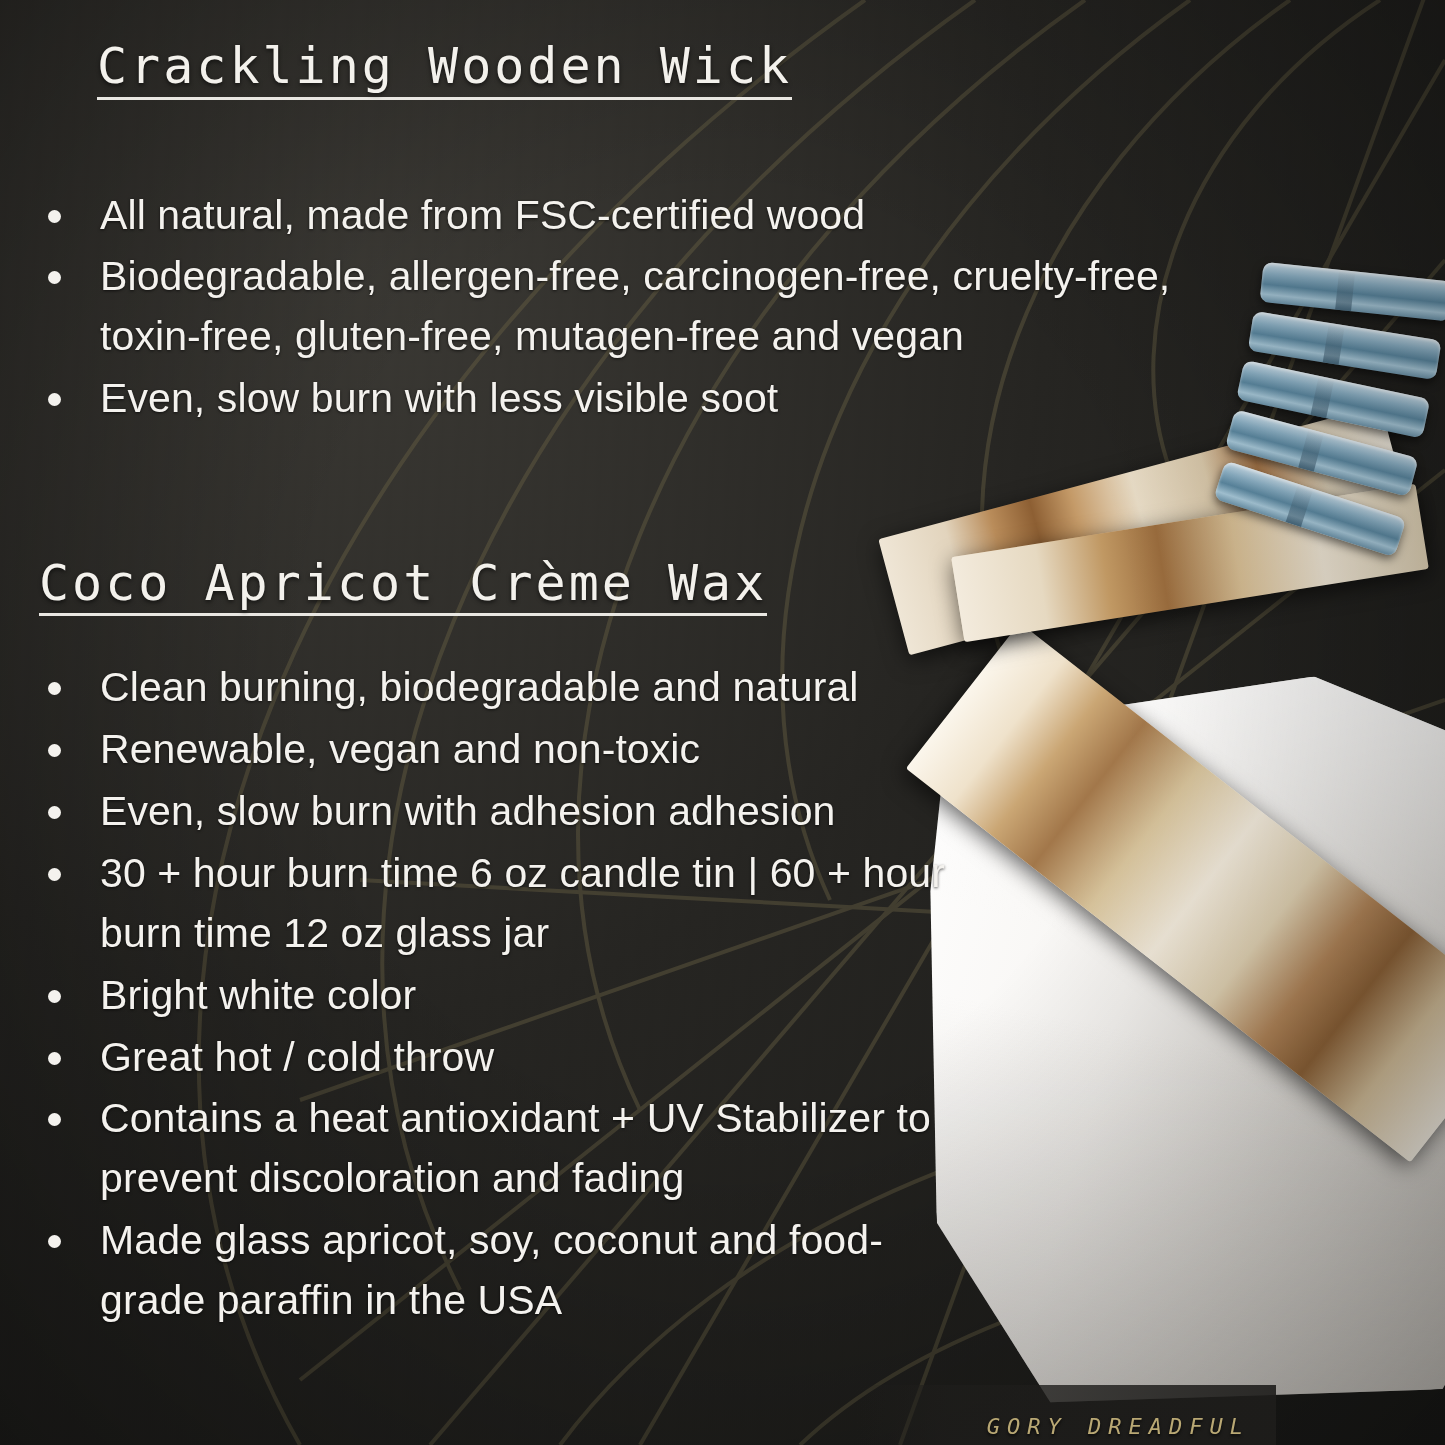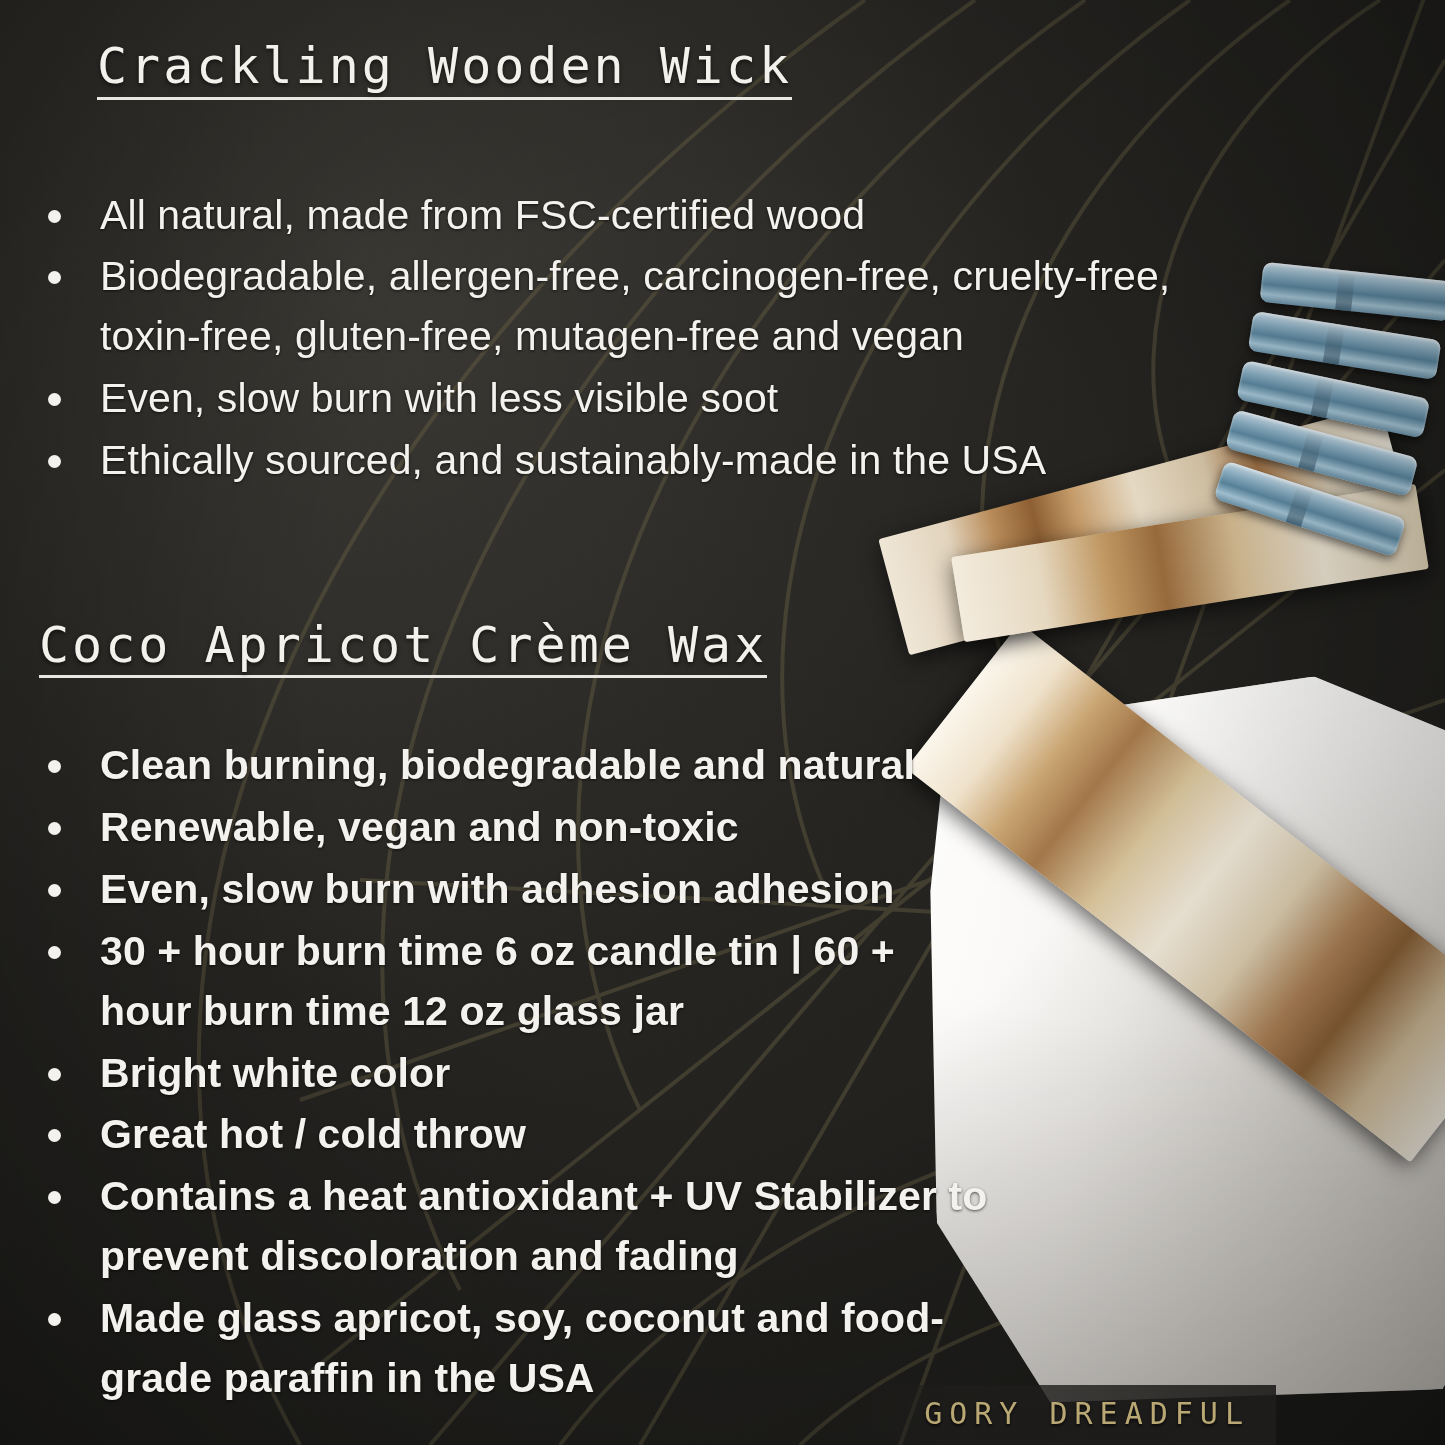--- a/index.html
+++ b/index.html
@@ -91,31 +91,32 @@
     position: absolute;
     left: 48px;
     top: 24px;
     width: 13px;
     height: 13px;
     border-radius: 50%;
     background: #f4f2ee;
   }
 
   #wick-list { margin-top: 86px; }
-  #wax-list { margin-top: 58px; font-weight: bold; }
+  #wax-list { margin-top: 42px; }
 
   .brand {
     position: absolute;
     right: 26px;
-    bottom: 14px;
+    bottom: 6px;
     font-family: "DejaVu Sans Mono", "Liberation Mono", monospace;
-    font-size: 30px;
+    font-size: 22px;
     letter-spacing: 7px;
     color: #b9a874;
     text-shadow: 0 2px 3px rgba(0,0,0,0.7);
+    font-style: italic;
   }
 
   
   .photo-layer {
     position: absolute;
     inset: 0;
     pointer-events: none;
   }
 
   .wax-block {
@@ -266,21 +267,20 @@
   <div class="content">
 
     <div class="heading-wrap" id="section-wick-heading-wrap">
       <div class="section-heading">Crackling Wooden Wick</div>
     </div>
 
     <ul class="bullets" id="wick-list">
       <li>All natural, made from FSC-certified wood</li>
       <li style="max-width:1250px;">Biodegradable, allergen-free, carcinogen-free, cruelty-free, toxin-free, gluten-free,  mutagen-free and vegan</li>
       <li>Even, slow burn with less visible soot</li>
-      <li>Ethically sourced, and sustainably-made in the USA</li>
     </ul>
 
     <div class="heading-wrap" id="section-wax-heading-wrap" style="margin-top:128px;">
       <div class="section-heading">Coco Apricot Crème Wax</div>
     </div>
 
     <ul class="bullets" id="wax-list">
       <li>Clean burning, biodegradable and natural</li>
       <li>Renewable, vegan and non-toxic</li>
       <li>Even, slow burn with adhesion adhesion</li>

